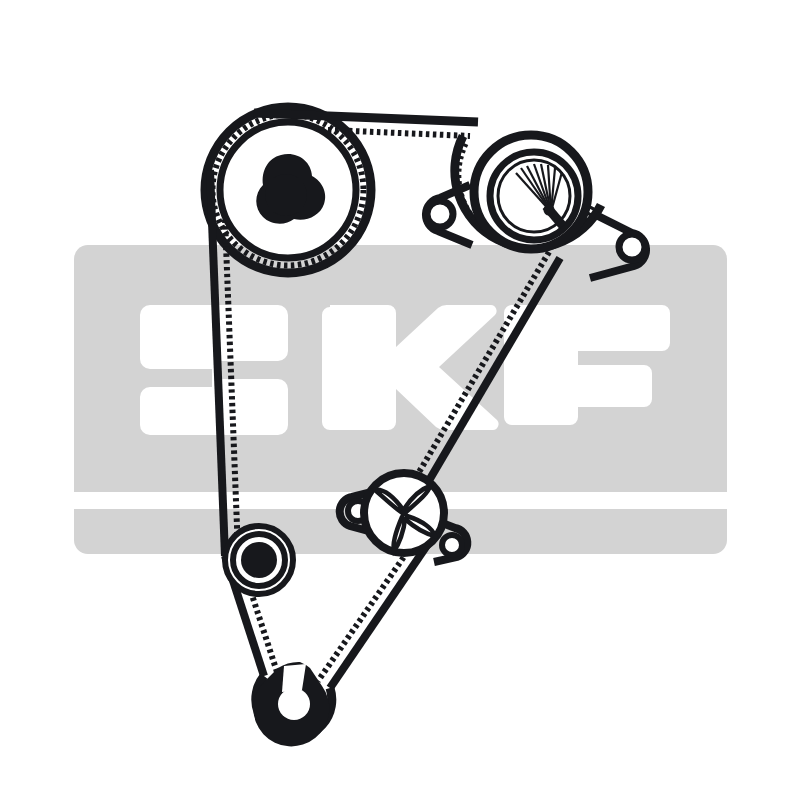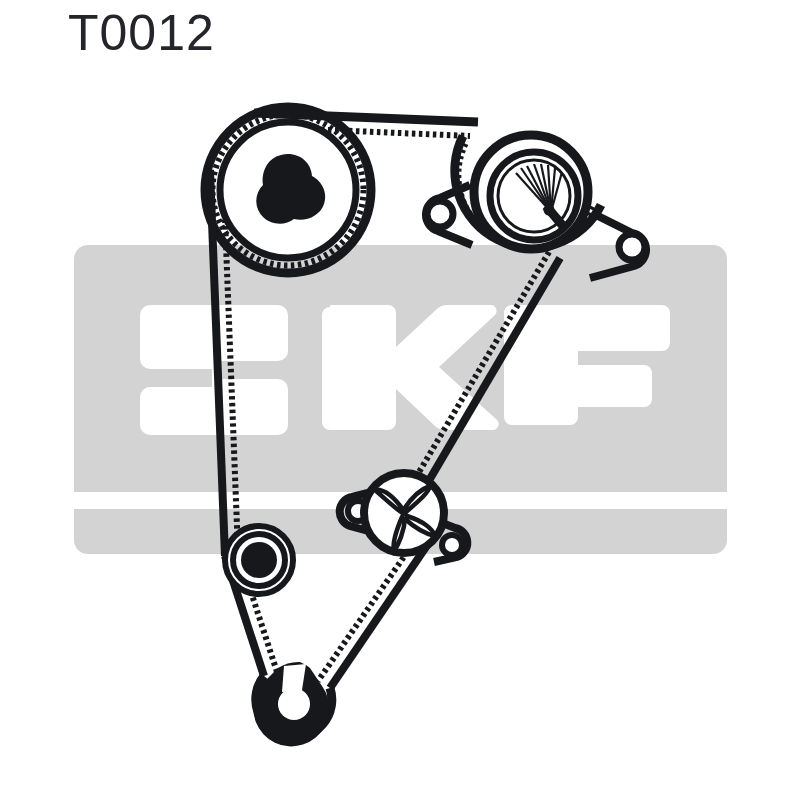--- a/index.html
+++ b/index.html
@@ -35,21 +35,20 @@
     position: absolute;
     left: 0;
     top: 0;
   }
 </style>
 </head>
 <body>
 
 <div id="page">
 
-  <div id="part-title">T0012</div>
 
   <svg id="diagram-svg" width="800" height="800" viewBox="0 0 800 800">
 
     <defs>
 
       <mask id="skfLetterMask">
         <rect x="0" y="0" width="800" height="800" fill="#fff"></rect>
 
         <path d="M150 305 h128 a10 10 0 0 1 10 10 v36 a10 10 0 0 1 -10 10
                  h-58 v18 h58 a10 10 0 0 1 10 10 v36 a10 10 0 0 1 -10 10

